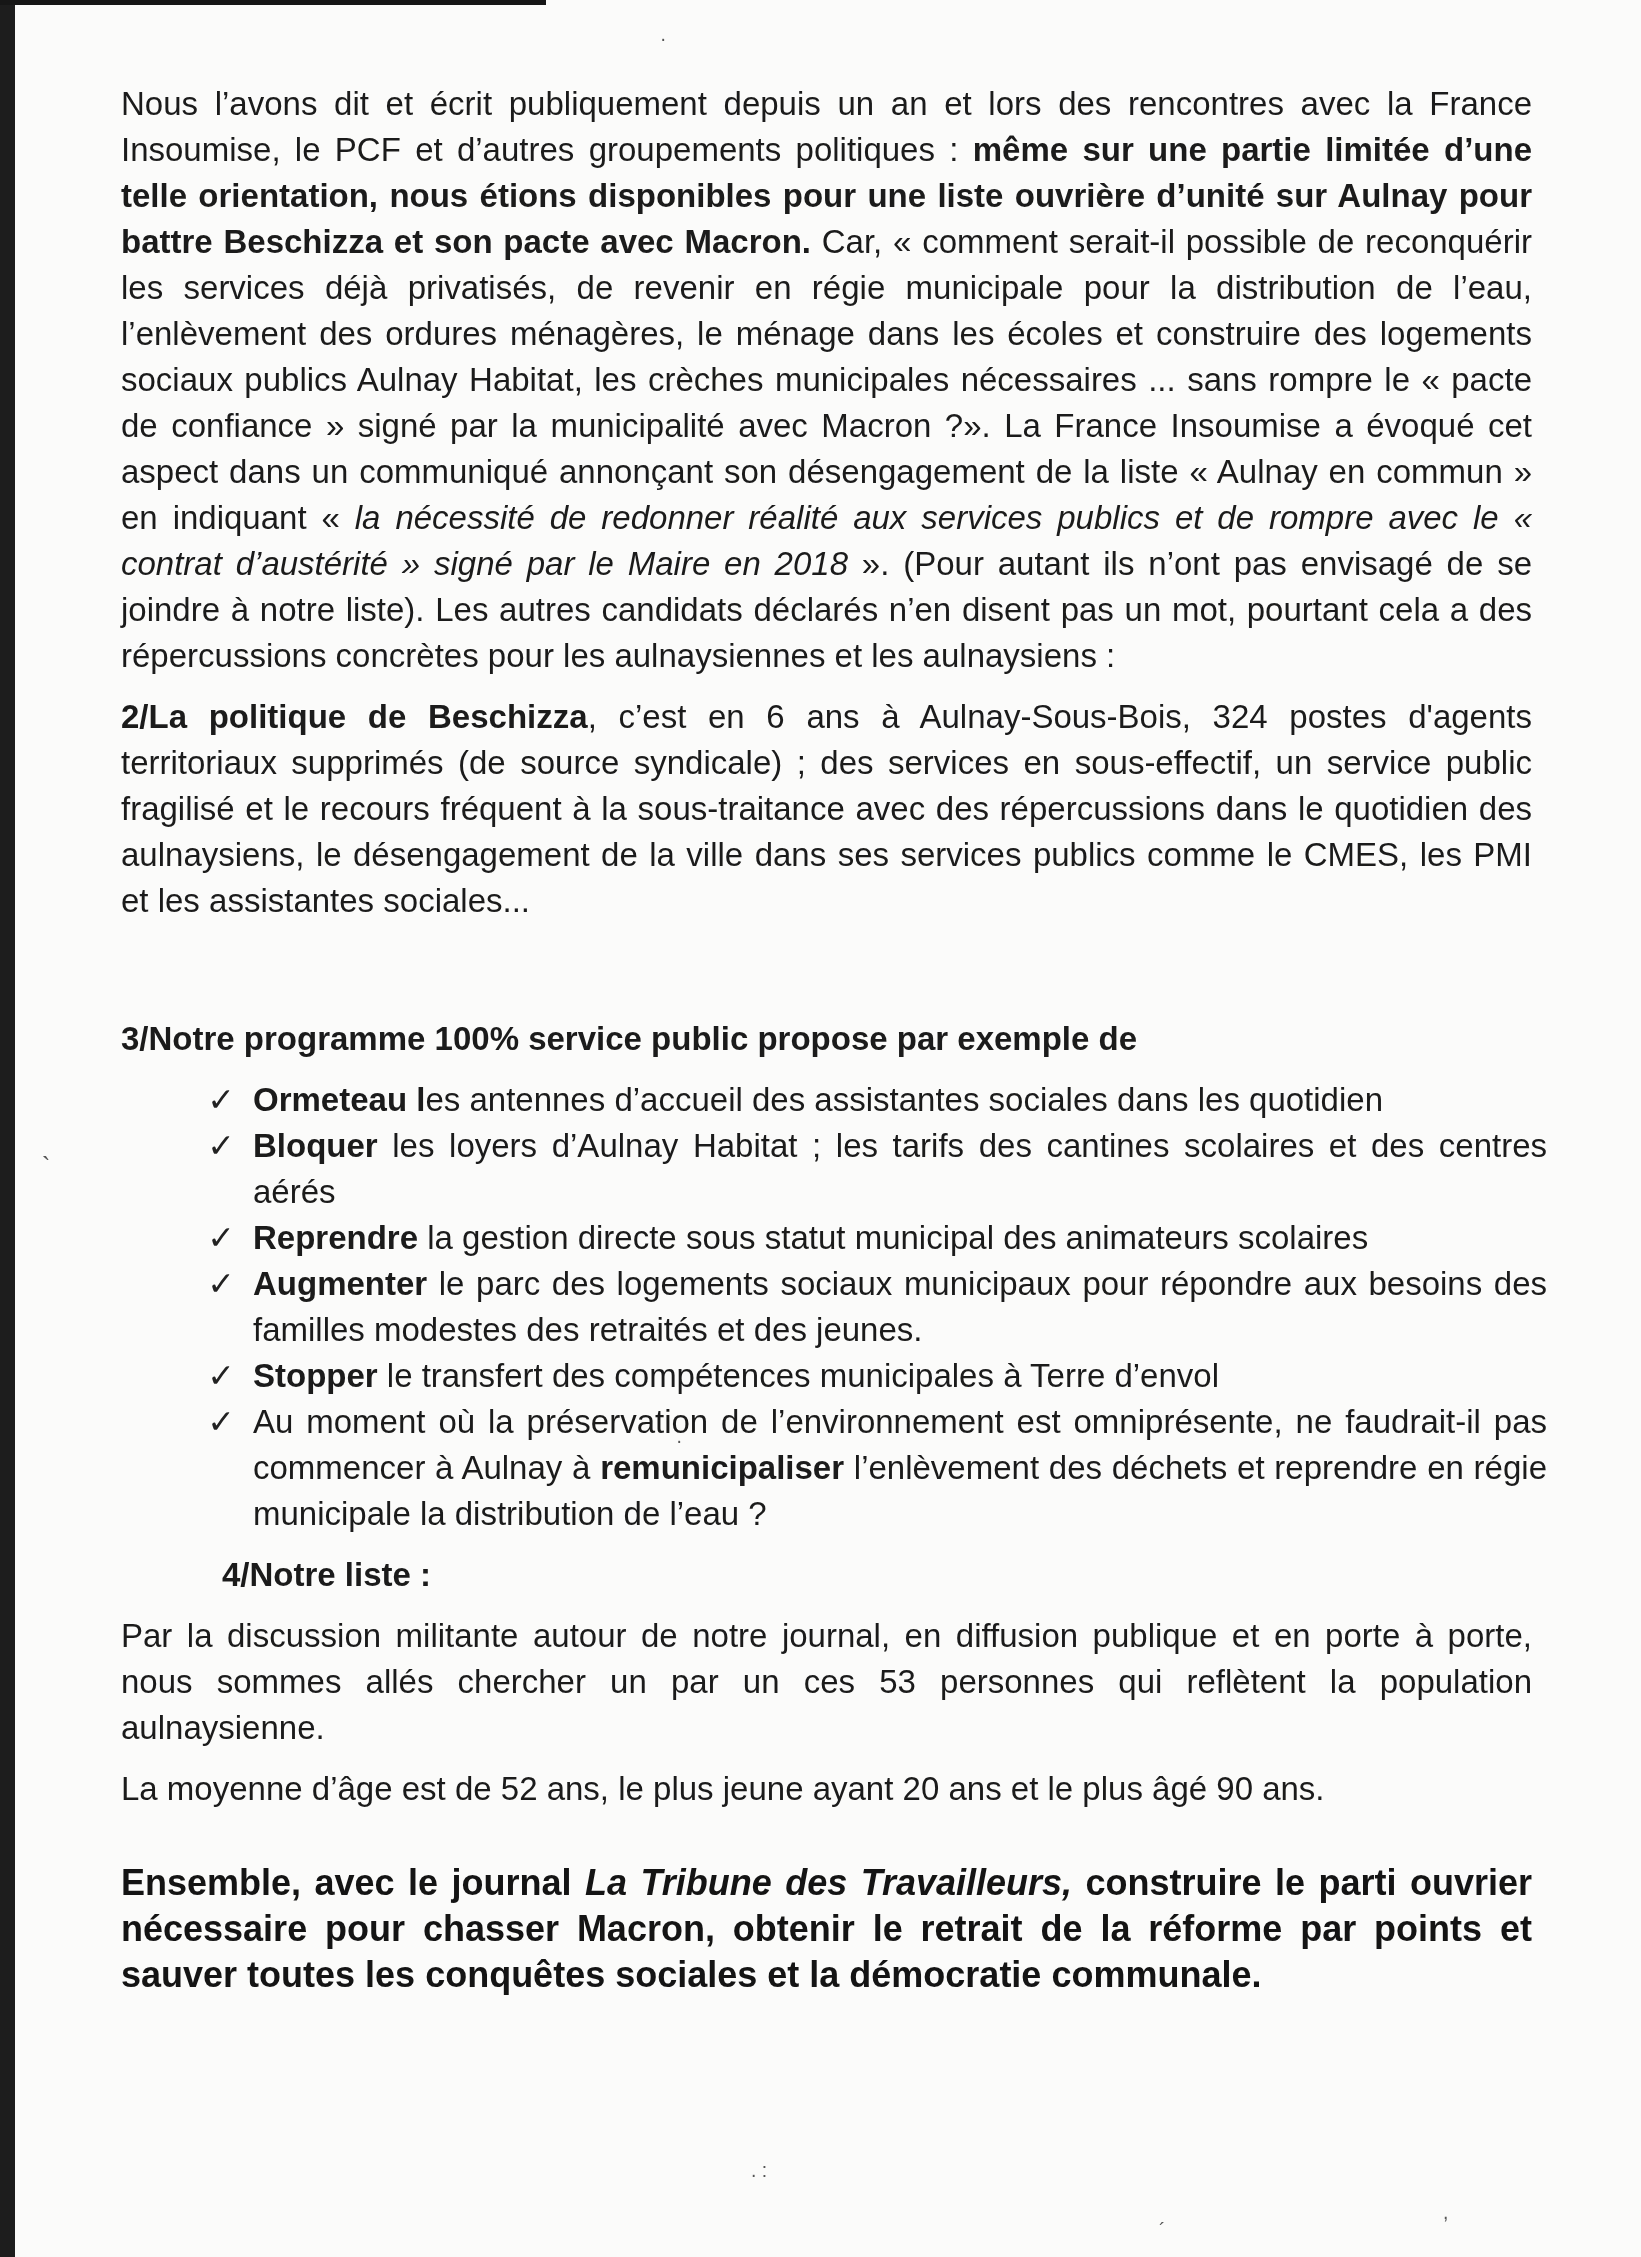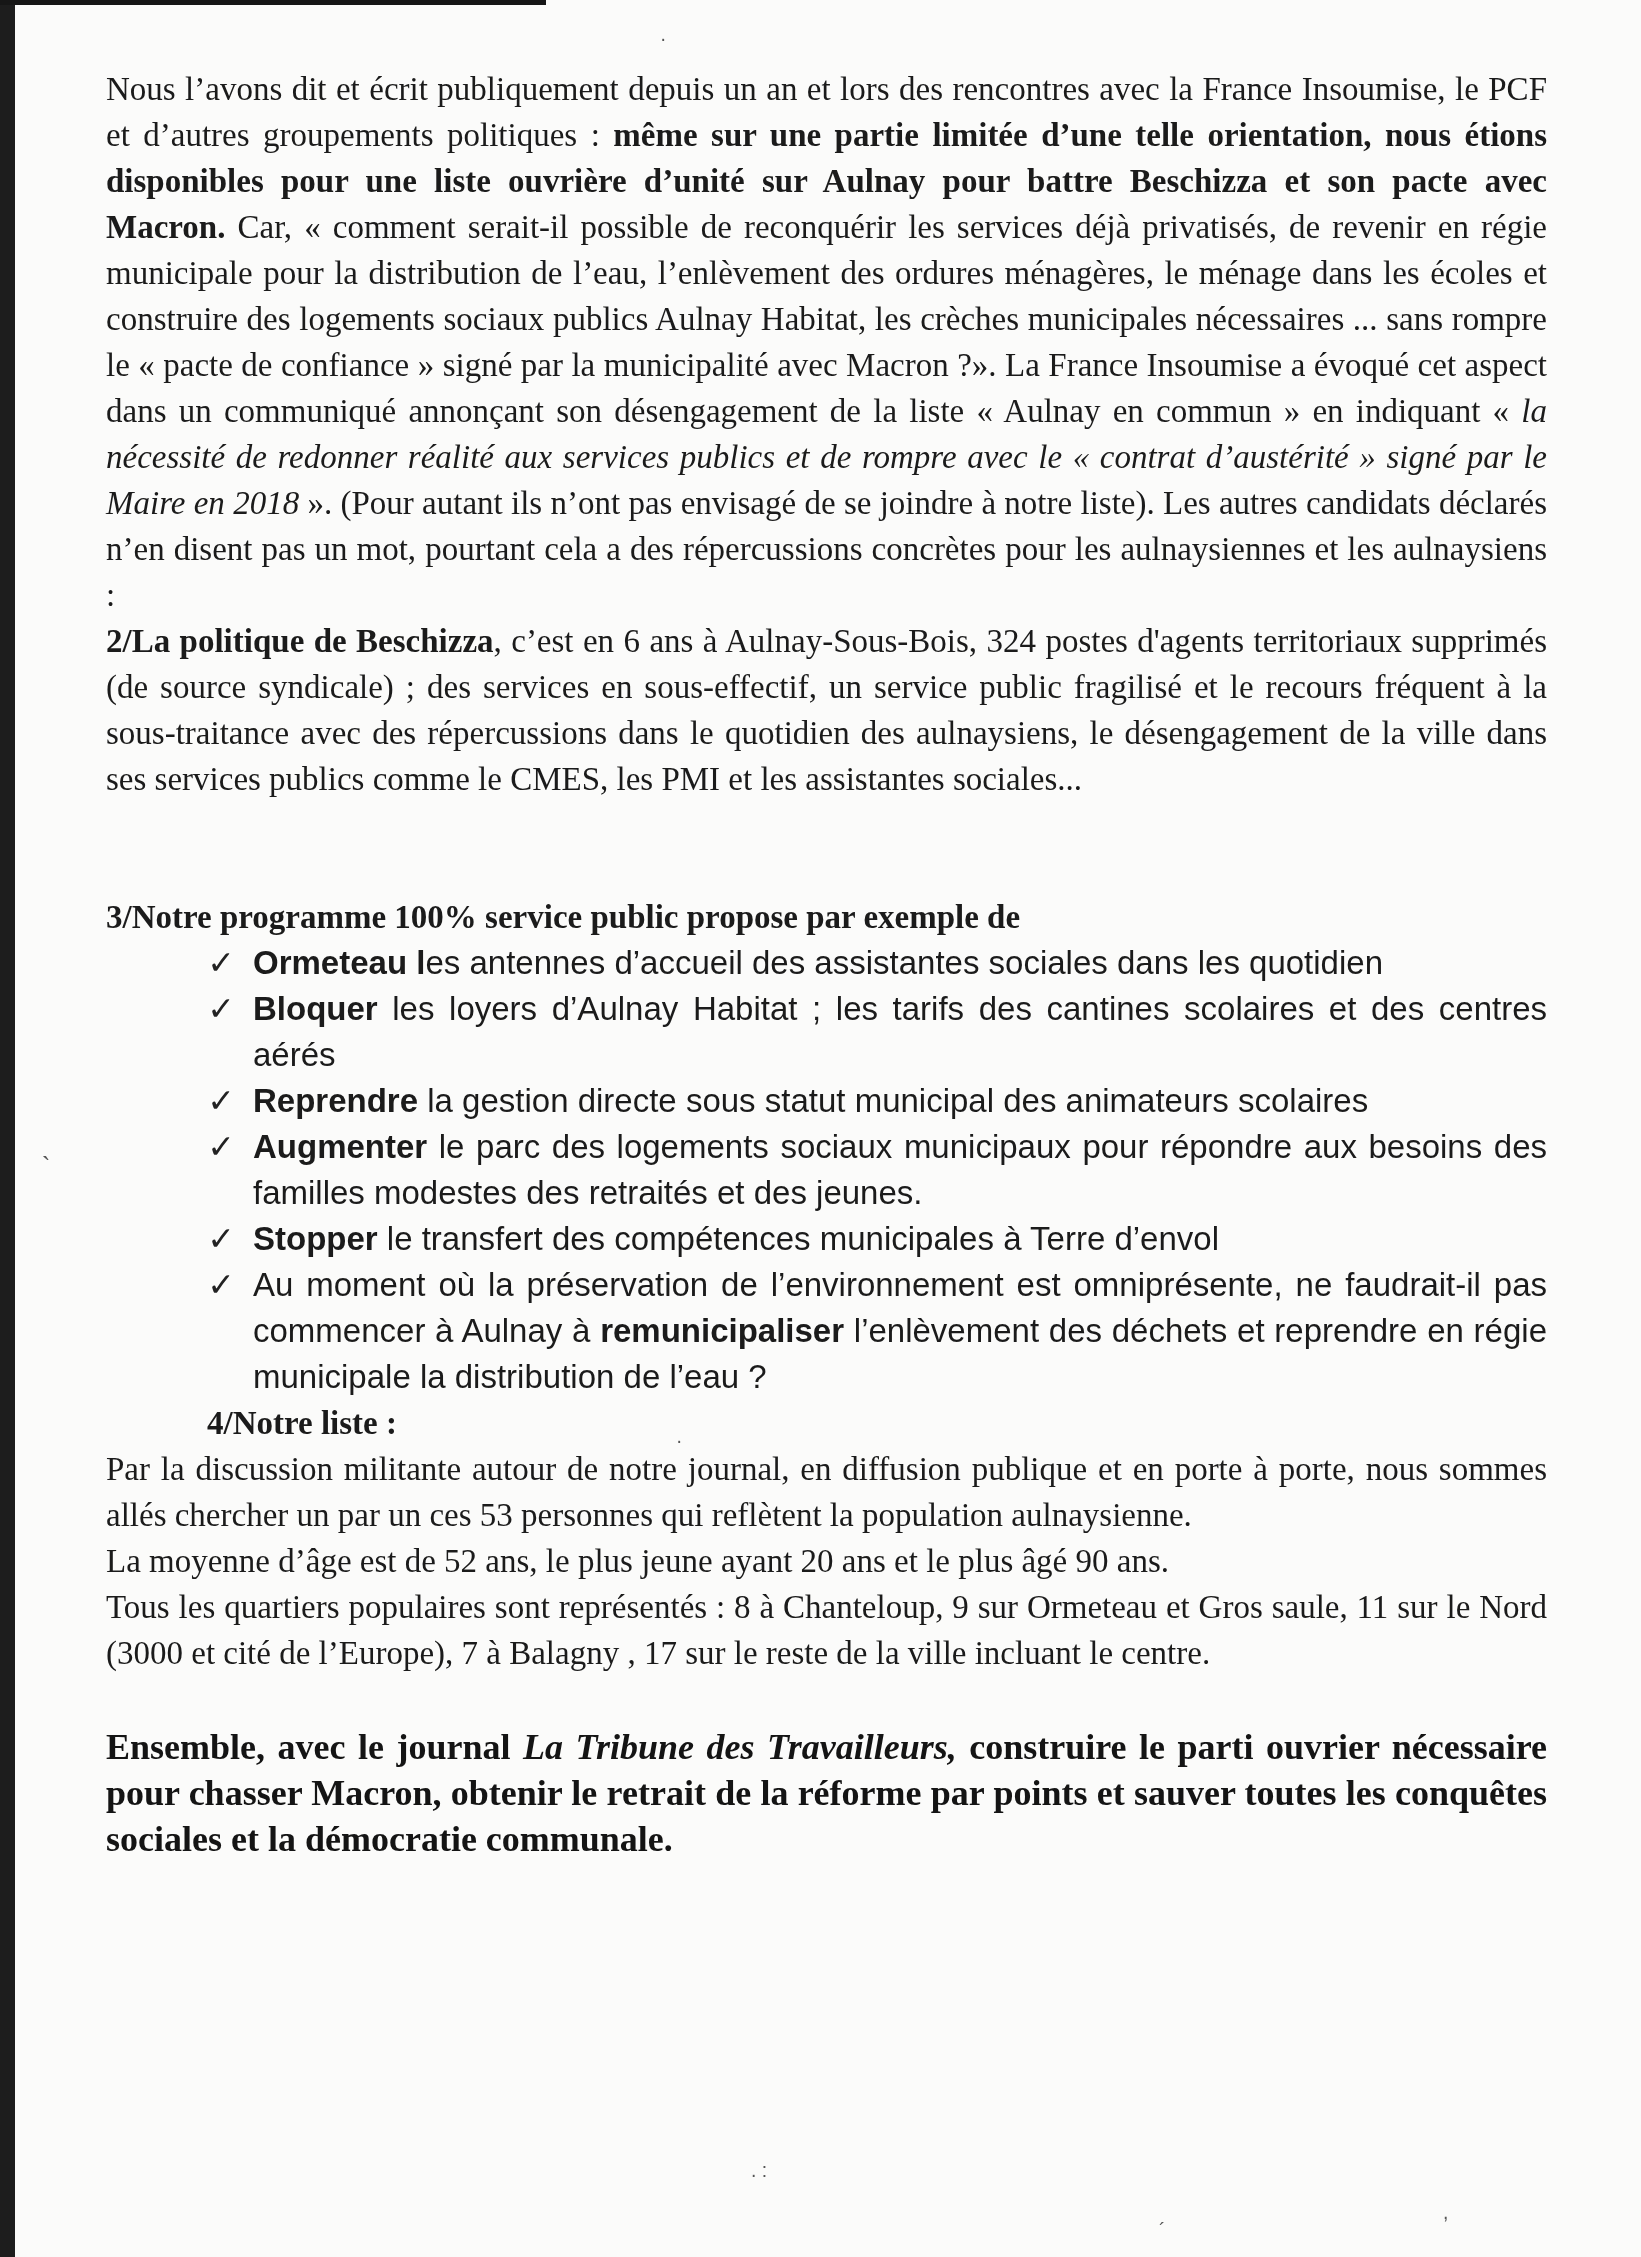--- a/index.html
+++ b/index.html
@@ -8,21 +8,21 @@
     background:#fbfbfa;color:#1b1b1b;
     font-family:"Liberation Sans", sans-serif;
     overflow:hidden;
   }
   .scan-edge-left{position:absolute;left:0;top:0;width:14.5px;height:2257px;background:#1d1d1d;}
   .scan-edge-top{position:absolute;left:0;top:0;width:546px;height:4.8px;background:#161616;}
   .speck{position:absolute;color:#555;font-size:19.3px;line-height:1;}
   .page{
     position:absolute;left:106px;top:66px;width:1441px;
   }
-  p,h2{margin:0;padding:0;font-weight:normal;font-family:Liberation Serif, serif;}
+  p,h2{margin:15px;padding:0;font-weight:normal;}
   .body-text{
     font-size:33px;line-height:46px;text-align:justify;
   }
   .b{font-weight:bold;}
   .i{font-style:italic;}
   .bi{font-weight:bold;font-style:italic;}
   .sec3-head{margin-top:92px;}
   .checklist{list-style:none;margin:0;padding:0;}
   .checklist li{
     position:relative;margin-left:147px;
@@ -80,20 +80,19 @@
     </li>
     <li>
       <span class="check">✓</span><span>Au moment où la préservation de l’environnement est omniprésente, ne faudrait-il pas commencer à Aulnay à </span><span class="b">remunicipaliser</span><span> l’enlèvement des déchets et reprendre en régie municipale la distribution de l’eau ?</span>
     </li>
   </ul>
 
   <h2 class="body-text b sec4-head">4/Notre liste :</h2>
 
   <p class="body-text">Par la discussion militante autour de notre journal, en diffusion publique et en porte à porte, nous sommes allés chercher un par un ces 53 personnes qui reflètent la population aulnaysienne.</p>
   <p class="body-text">La moyenne d’âge est de 52 ans, le plus jeune ayant 20 ans et le plus âgé 90 ans.</p>
-  <p class="body-text">Tous les quartiers populaires sont représentés : 8 à Chanteloup, 9 sur Ormeteau et Gros saule, 11 sur le Nord (3000 et cité de l’Europe), 7 à Balagny ,  17 sur le reste de la ville incluant le centre.</p>
 
   <p class="closing">
     <span>Ensemble, avec le journal </span><span class="bi">La Tribune des Travailleurs,</span><span>  construire le parti ouvrier nécessaire pour chasser Macron, obtenir le retrait de la réforme par points et sauver toutes les conquêtes sociales et la démocratie communale.</span>
   </p>
 
 </div>
 
 
 </body></html>

